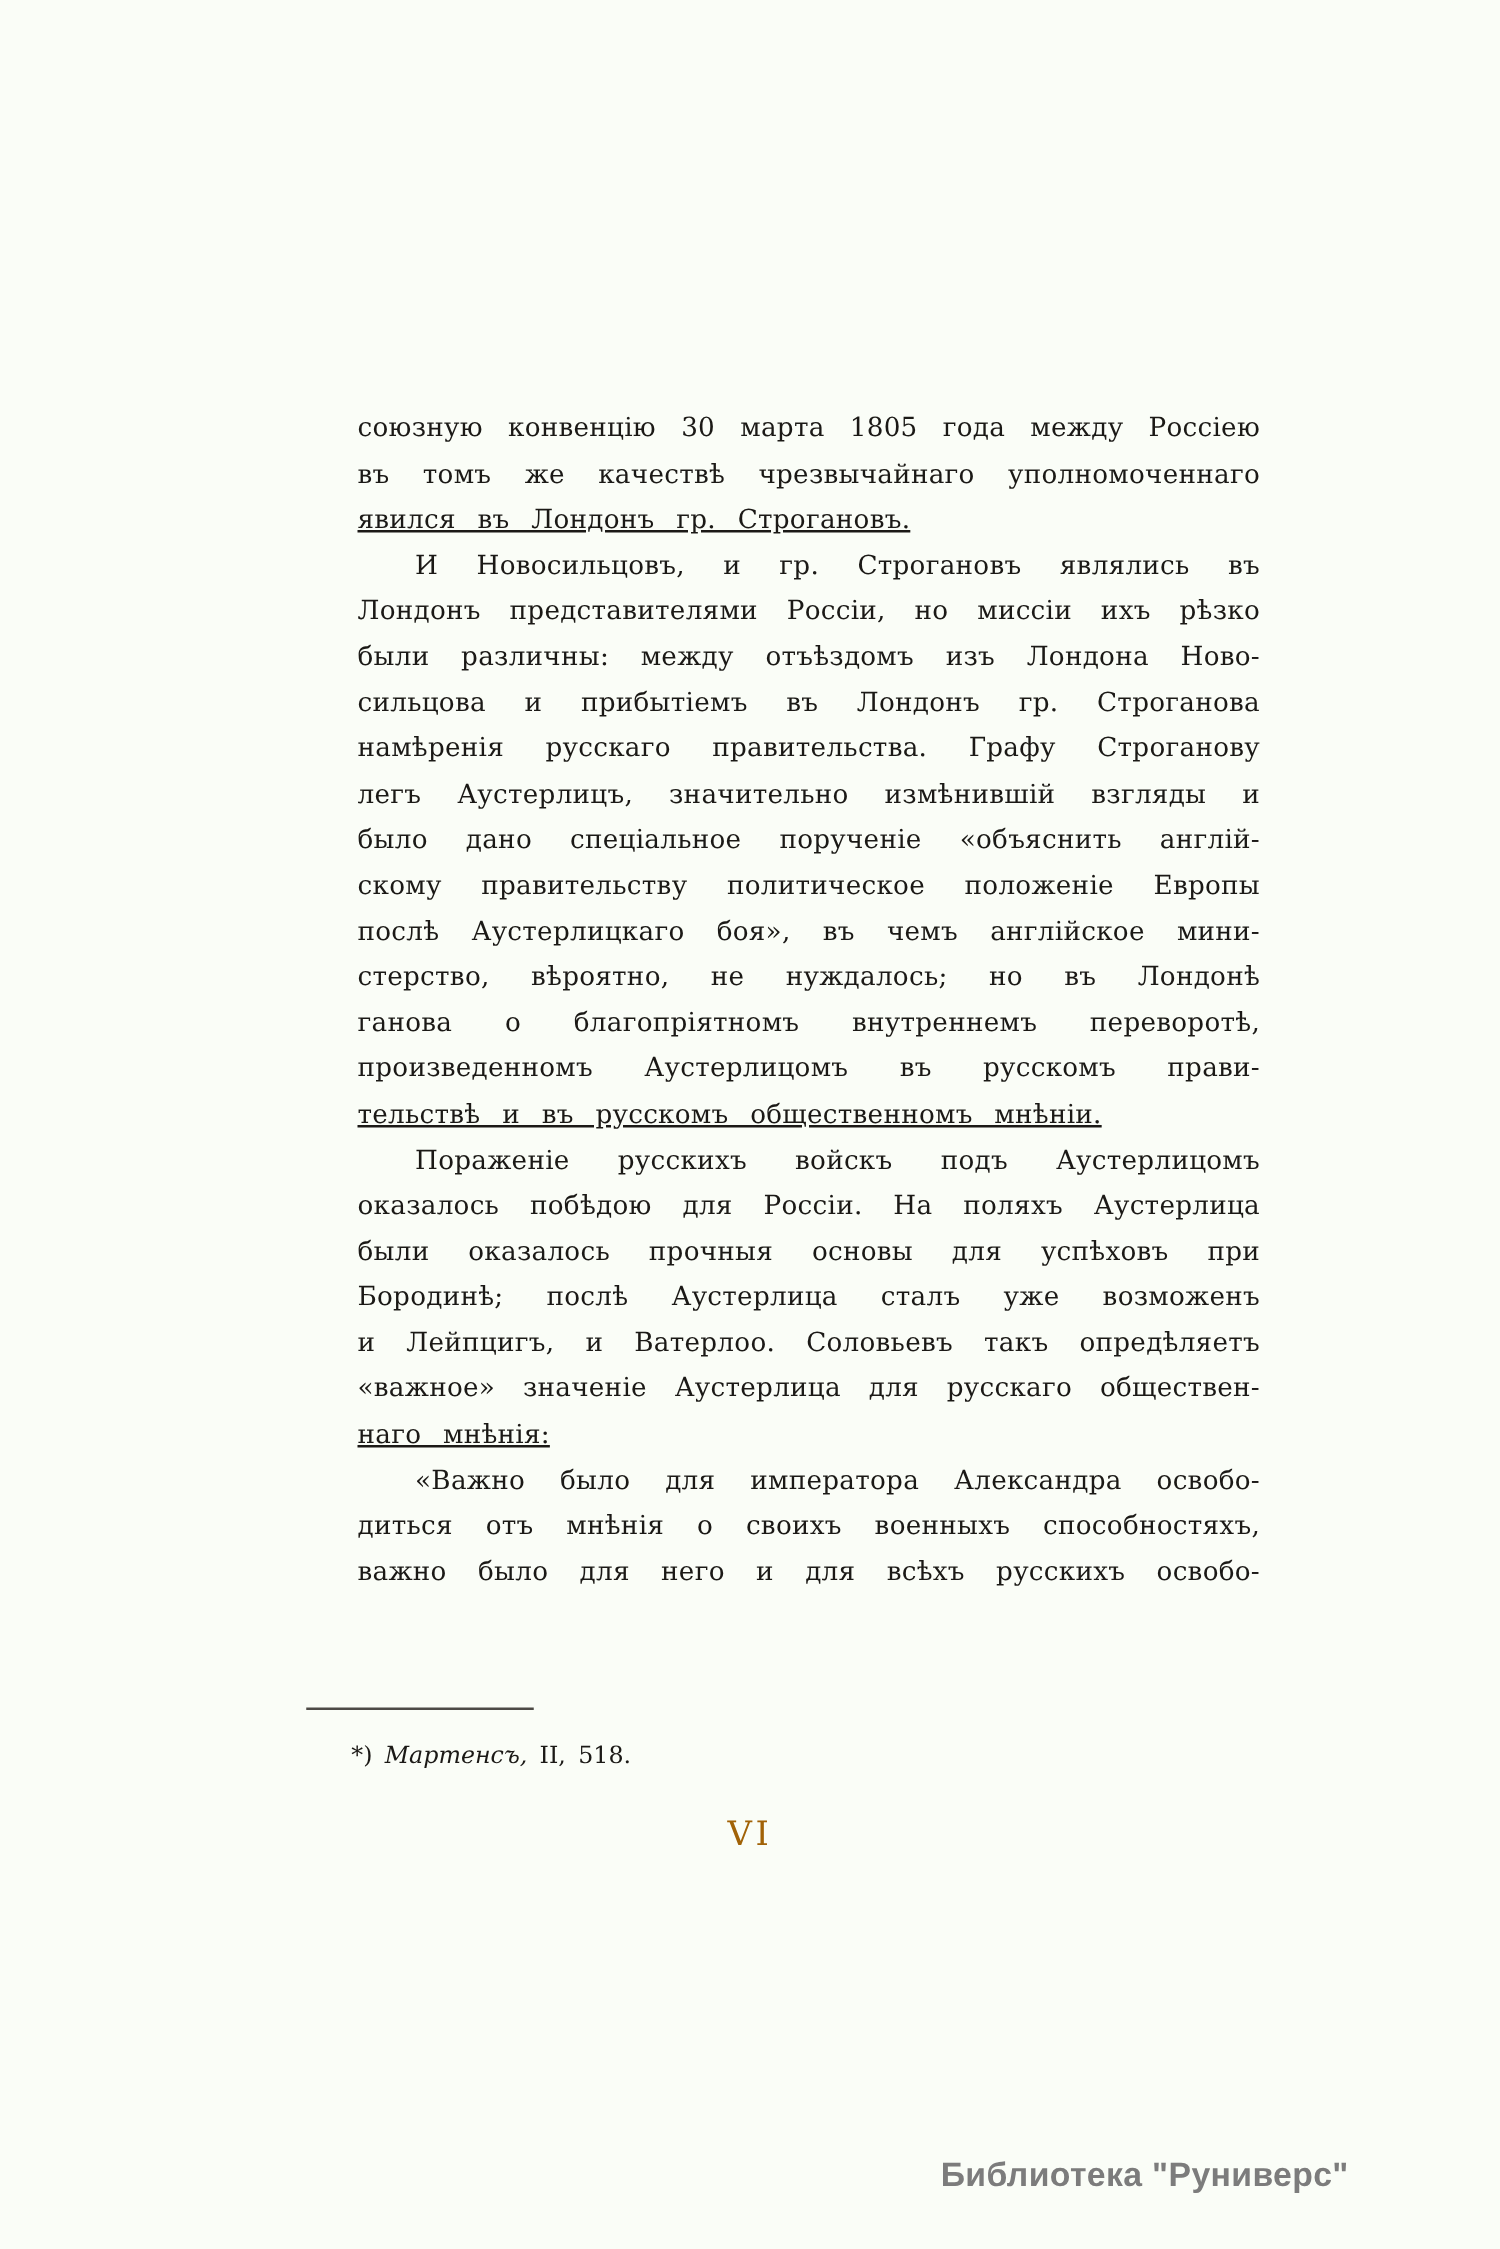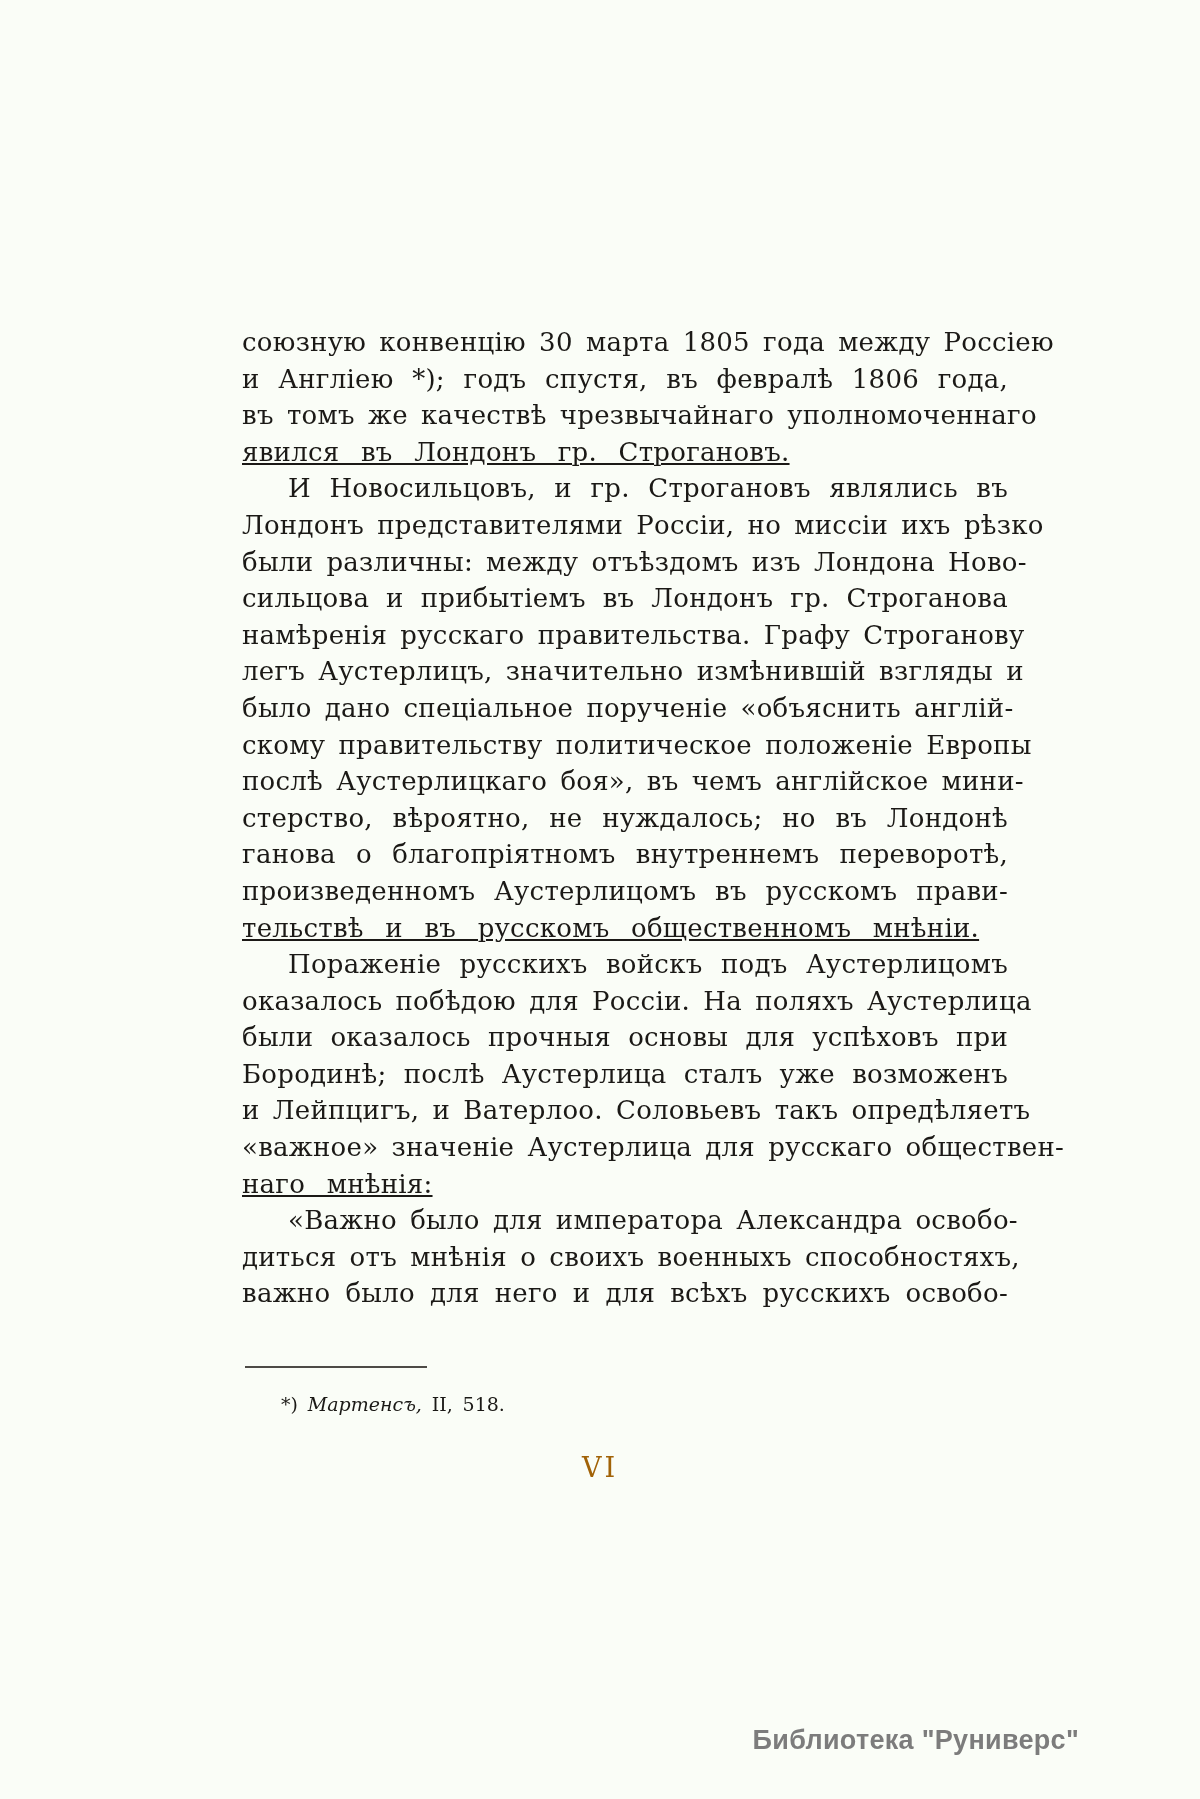--- a/index.html
+++ b/index.html
@@ -12,28 +12,29 @@
     color: #1b1916;
   }
   .page { position: absolute; inset: 0; }
 
   .text-block {
     position: absolute;
     left: 242px; top: 324px;
     width: 766px;
   }
   .line {
-    font-size: 26px;
+    font-size: 21px;
     line-height: 36.6px;
     height: 36.6px;
     white-space: nowrap;
     text-align: justify;
     text-align-last: justify;
     word-spacing: 0.18em;
     letter-spacing: 0.01em;
+    margin-left: 44px;
   }
   .line.indent { padding-left: 46px; }
   .line.flush {
     text-align: left;
     text-align-last: left;
     word-spacing: 0.5em;
     text-decoration: underline;
   }
 
   .footnote-rule {
@@ -71,21 +72,20 @@
     letter-spacing: 0.3px;
   }
 </style>
 </head>
 <body style="background: rgb(250, 253, 247); color: rgb(27, 25, 22);">
 
 <div class="page">
 
   <div class="text-block">
       <div class="line">союзную конвенцію 30 марта 1805 года между Россіею</div>
-      <div class="line">и Англіею *); годъ спустя, въ февралѣ 1806 года,</div>
       <div class="line">въ томъ же качествѣ чрезвычайнаго уполномоченнаго</div>
       <div class="line flush">явился въ Лондонъ гр. Строгановъ.</div>
       <div class="line indent">И Новосильцовъ, и гр. Строгановъ являлись въ</div>
       <div class="line">Лондонъ представителями Россіи, но миссіи ихъ рѣзко</div>
       <div class="line">были различны: между отъѣздомъ изъ Лондона Ново-</div>
       <div class="line">сильцова и прибытіемъ въ Лондонъ гр. Строганова</div>
       <div class="line">намѣренія русскаго правительства. Графу Строганову</div>
       <div class="line">легъ Аустерлицъ, значительно измѣнившій взгляды и</div>
       <div class="line">было дано спеціальное порученіе «объяснить англій-</div>
       <div class="line">скому правительству политическое положеніе Европы</div>

